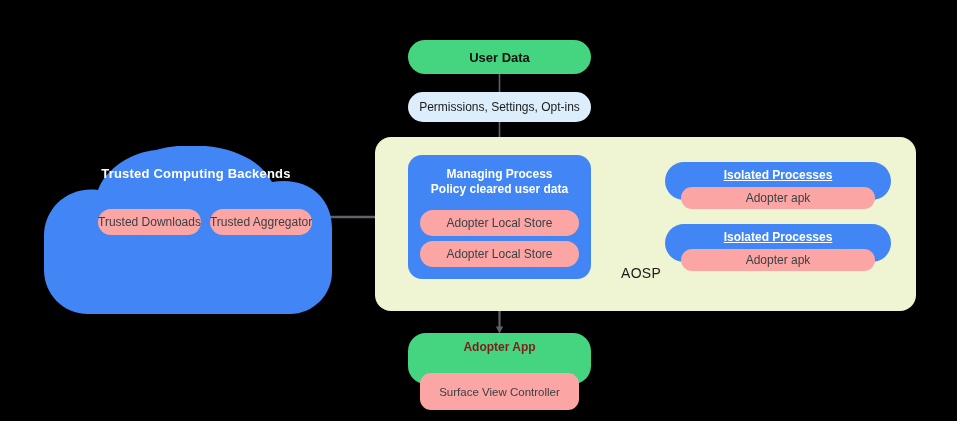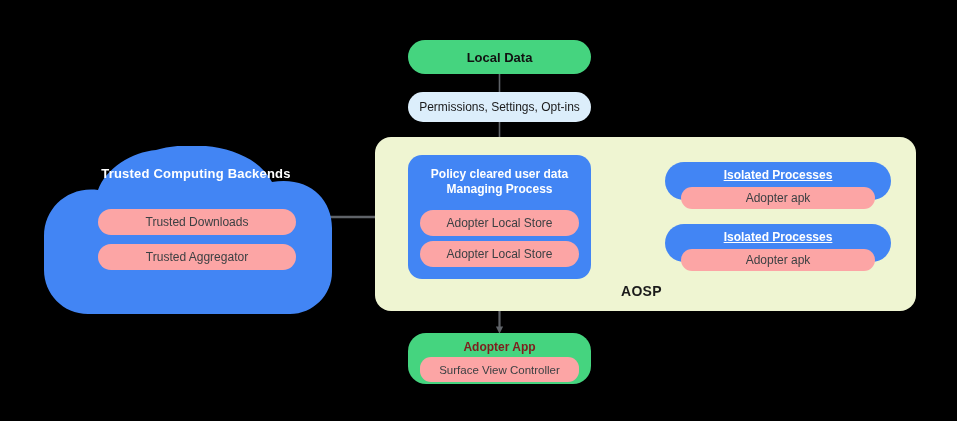--- a/index.html
+++ b/index.html
@@ -33,23 +33,23 @@
 
   
   .aosp-panel {
     left: 375px; top: 137px;
     width: 541px; height: 174px;
     background: #EFF5D2;
     border-radius: 16px;
     z-index: 2;
   }
   .aosp-label {
-    left: 621px; top: 283px;
+    left: 621px; top: 265px;
     font-size: 14px;
-    font-weight: bold;
+    font-weight: normal;
     color: #1b1b1b;
     letter-spacing: .3px;
     z-index: 6;
   }
 
   
   .cloud-wrap {
     left: 40px; top: 146px;
     width: 312px; height: 168px;
     z-index: 3;
@@ -63,21 +63,21 @@
     font-size: 13px;
     font-weight: bold;
     color: #ffffff;
     letter-spacing: .2px;
   }
   .cloud-pills {
     position: absolute;
     left: 58px; top: 63px;
     width: 198px;
     display: flex;
-    flex-direction: column;
+    flex-direction: row;
     gap: 9px;
   }
 
   
   .pill {
     height: 26px;
     background: #fca5a5;
     border-radius: 13px;
     display: flex;
     align-items: center;
@@ -163,22 +163,22 @@
     padding: 7px 12px 0 12px;
   }
   .app-title {
     text-align: center;
     font-size: 12px;
     font-weight: bold;
     color: #7f1d1d;
     line-height: 14px;
   }
   .app-pill {
-    margin-top: 3px;
-    height: 25px;
+    margin-top: 19px;
+    height: 37px;
     border-radius: 11px;
     font-size: 11.5px;
   }
 </style>
 </head>
 <body>
 
 <div id="stage">
 
   <svg id="wires" width="957" height="421" viewBox="0 0 957 421">
@@ -196,21 +196,21 @@
 
     <path d="M591,217 L629,217 M629,187 L629,248 M629,187 L665,187 M629,248 L665,248" stroke="#5F6368" stroke-width="2.2" fill="none"></path>
 
     <line x1="499.5" y1="279" x2="499.5" y2="330" stroke="#5F6368" stroke-width="2.2" marker-end="url(#arrowhead)"></line>
   </svg>
 
   <div class="abs aosp-panel"></div>
   <div class="abs aosp-label">AOSP</div>
 
   <div class="abs node-userdata">
-    <span>Local Data</span>
+    <span>User Data</span>
   </div>
 
   <div class="abs node-permissions">
     <span>Permissions,  Settings, Opt-ins</span>
   </div>
 
   <div class="abs cloud-wrap">
     <svg width="312" height="168" viewBox="0 0 312 168">
       <path fill="#4285F4" d="
         M 116 4
@@ -231,22 +231,22 @@
         <span>Trusted Downloads</span>
       </div>
       <div class="pill">
         <span>Trusted Aggregator</span>
       </div>
     </div>
   </div>
 
   <div class="abs node-managing">
     <div class="managing-title">
+      <div>Managing Process</div>
       <div>Policy cleared user data</div>
-      <div>Managing Process</div>
     </div>
     <div class="managing-pills">
       <div class="pill">
         <span>Adopter Local Store</span>
       </div>
       <div class="pill">
         <span>Adopter Local Store</span>
       </div>
     </div>
   </div>

